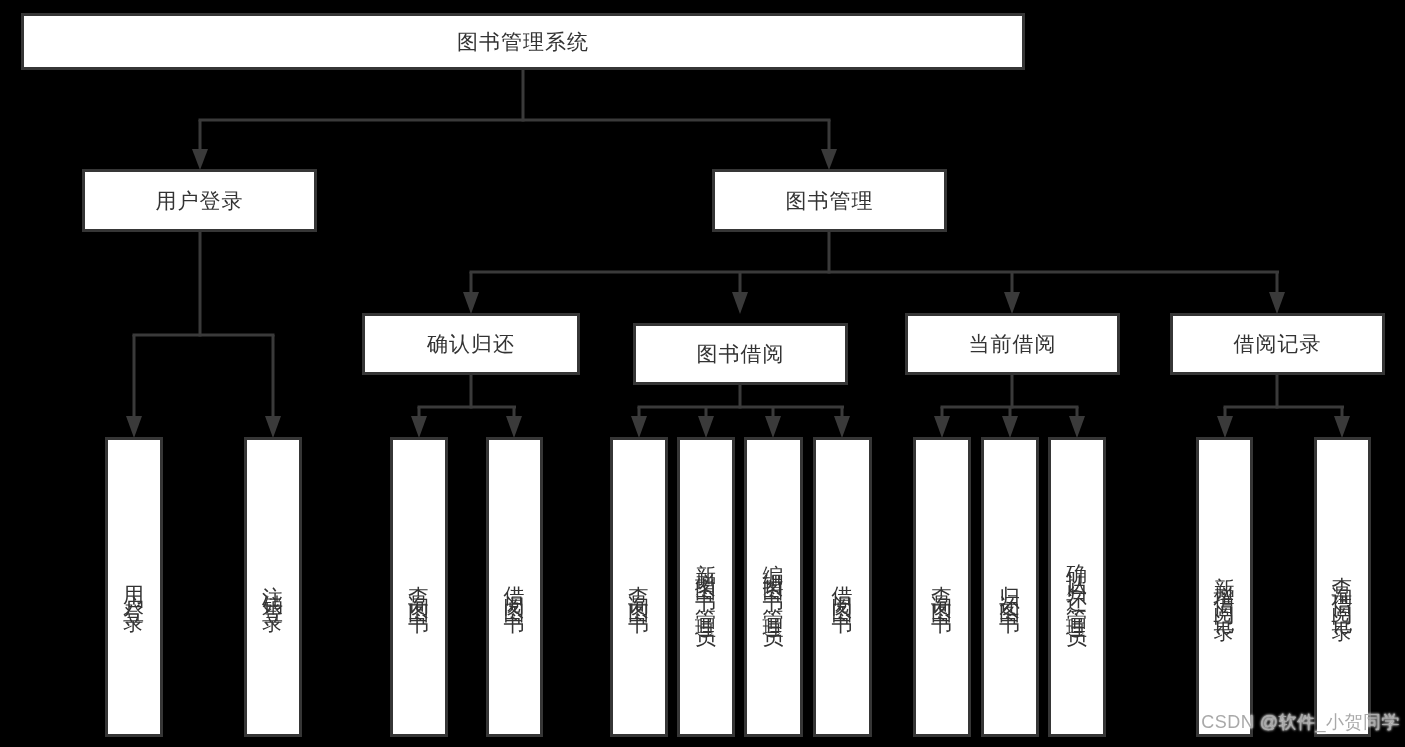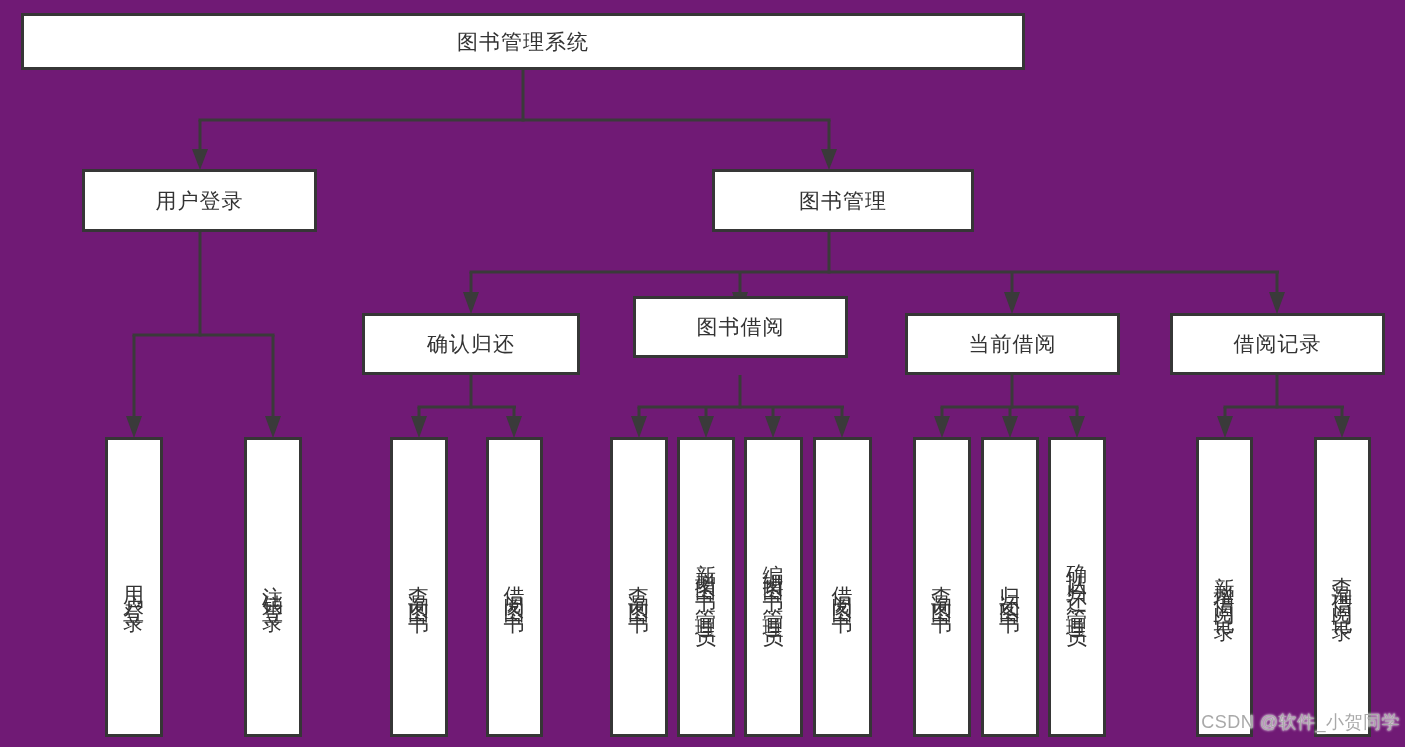--- a/index.html
+++ b/index.html
@@ -5,21 +5,21 @@
   html, body {
     margin: 0;
     padding: 0;
     background: #ffffff;
     font-family: "Liberation Sans", "DejaVu Sans", sans-serif;
   }
   #canvas {
     position: relative;
     width: 1405px;
     height: 747px;
-    background: #701a75;
+    background: #000000;
     overflow: hidden;
   }
   svg.connectors {
     position: absolute;
     left: 0; top: 0;
     width: 1405px; height: 747px;
     pointer-events: none;
   }
   svg.connectors line {
     stroke: #3a3a3a;
@@ -140,28 +140,28 @@
     </g>
   </svg>
 
   <div class="node" style="left:21px; top:13px; width:1004px; height:57px;">
     <span>图书管理系统</span>
   </div>
 
   <div class="node" style="left:82px; top:169px; width:235px; height:63px;">
     <span>用户登录</span>
   </div>
-  <div class="node" style="left:712px; top:169px; width:262px; height:63px;">
+  <div class="node" style="left:712px; top:169px; width:235px; height:63px;">
     <span>图书管理</span>
   </div>
 
   <div class="node" style="left:362px; top:313px; width:218px; height:62px;">
     <span>确认归还</span>
   </div>
-  <div class="node" style="left:633px; top:296px; width:215px; height:62px;">
+  <div class="node" style="left:633px; top:323px; width:215px; height:62px;">
     <span>图书借阅</span>
   </div>
   <div class="node" style="left:1170px; top:313px; width:215px; height:62px;">
     <span>借阅记录</span>
   </div>
   <div class="node" style="left:905px; top:313px; width:215px; height:62px;">
     <span>当前借阅</span>
   </div>
 
   <div class="node leaf" style="left:105px; top:437px; width:58px; height:300px;">

